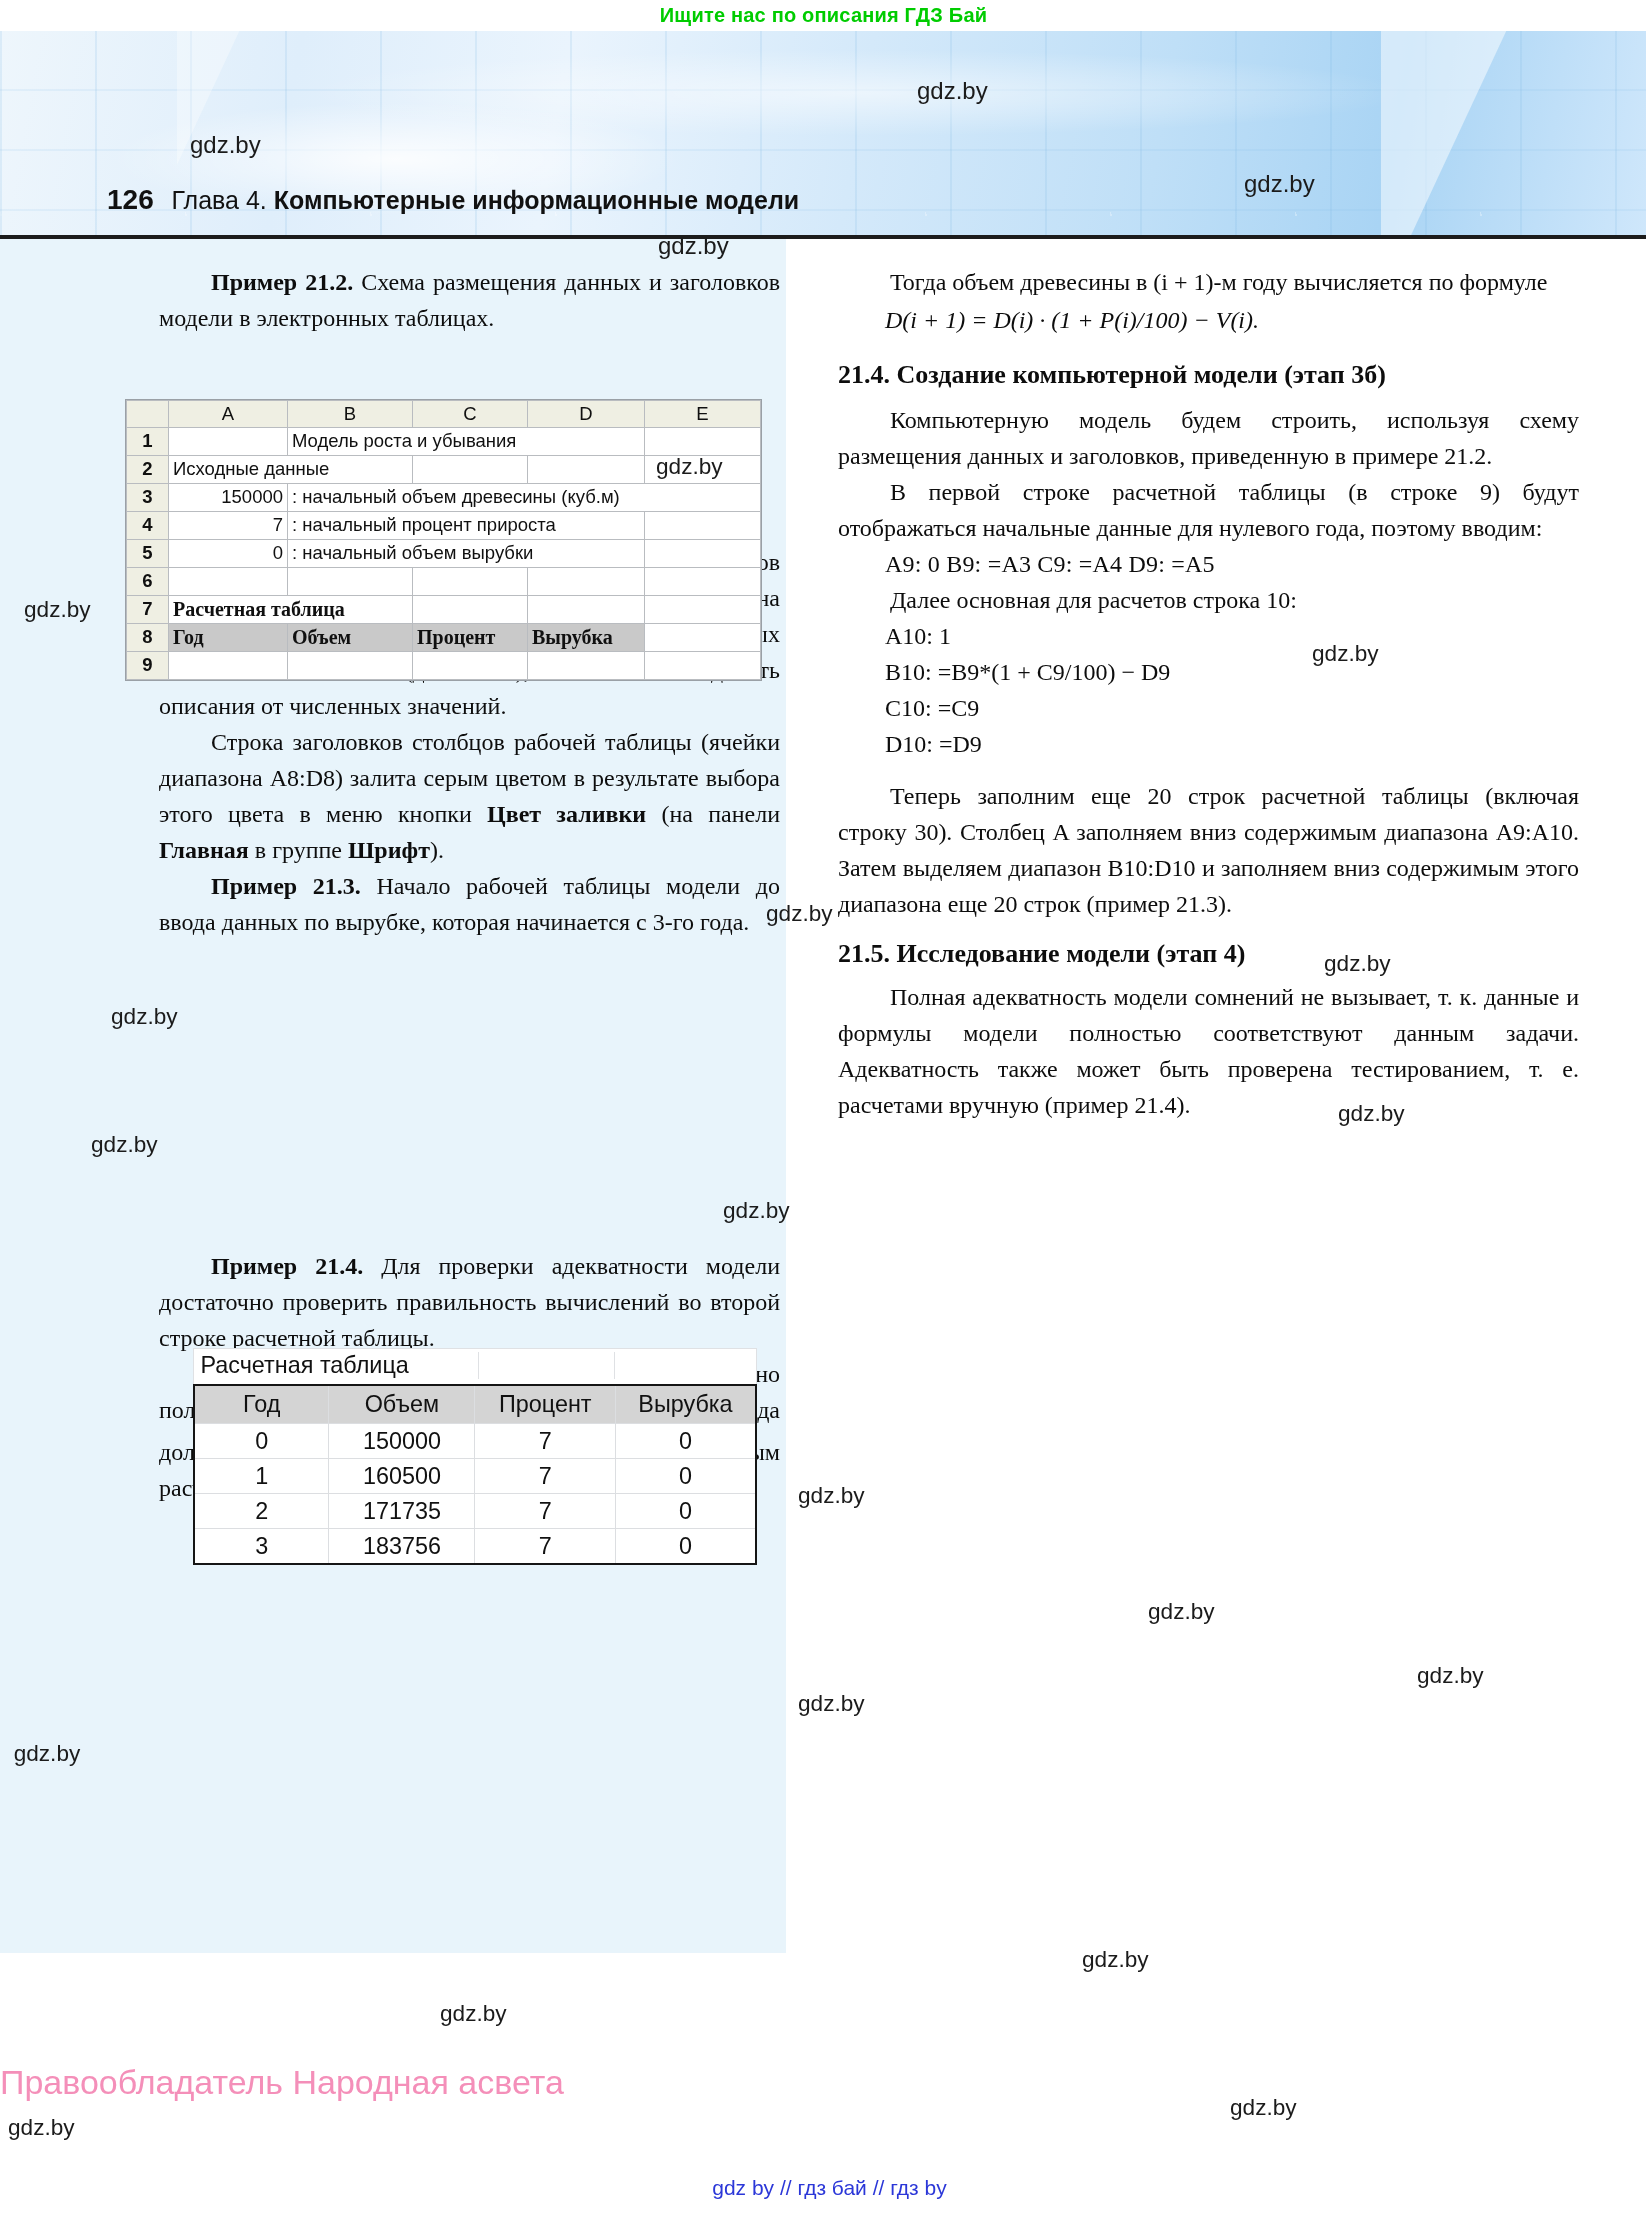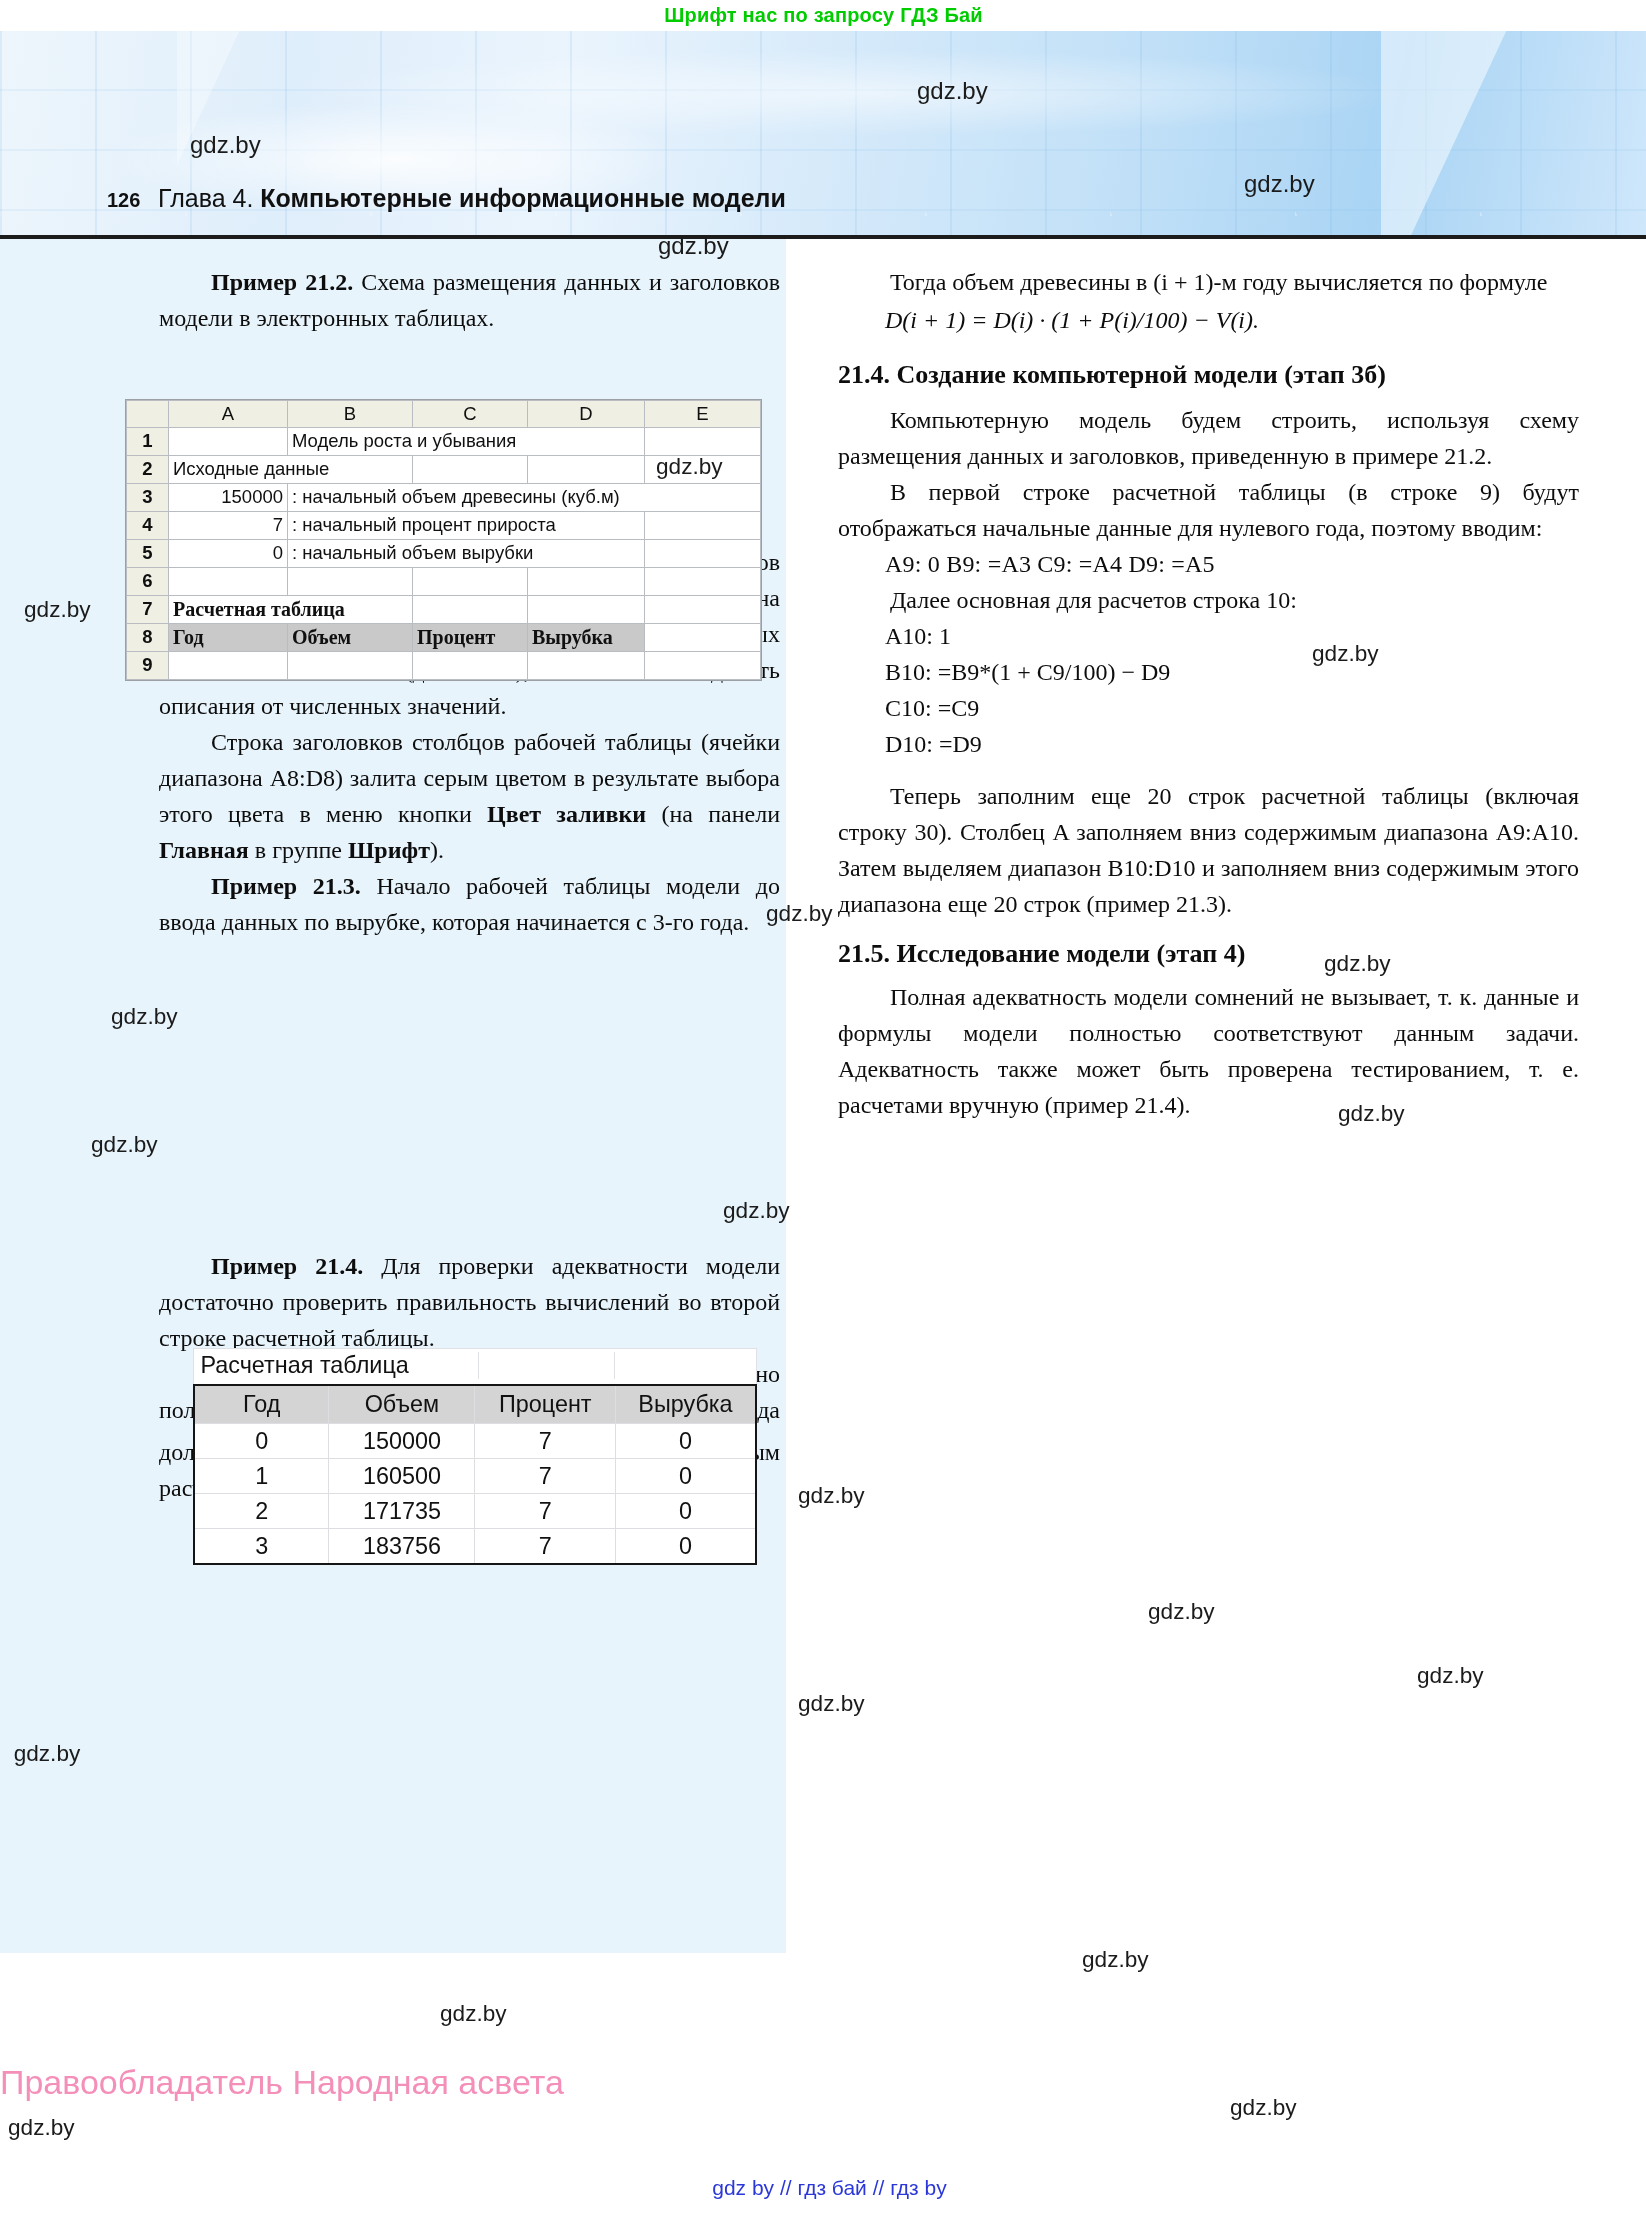--- a/index.html
+++ b/index.html
@@ -58,21 +58,21 @@
   }
   .header-rule{
     position:absolute; left:0; top:235px; width:1647px; height:4px; background:#1c1c1c;
   }
   .header-title{
     position:absolute; left:107px; top:184px;
     display:flex; align-items:baseline; gap:17.7px;
     font-family:"Liberation Sans","DejaVu Sans",sans-serif;
     z-index:3; white-space:nowrap;
   }
-  .header-title .pg{ font-size:20px; font-weight:700; color:#111; }
+  .header-title .pg{ font-size:28px; font-weight:700; color:#111; }
   .header-title .ch{ font-size:25px; font-weight:400; color:#111; }
   .header-title .ch b{ font-weight:700; }
 
   
   .left-col-bg{
     position:absolute; left:0; top:239px; width:786px; height:1714px;
     background:#e8f4fb;
   }
 
   
@@ -154,21 +154,21 @@
   .wm{
     position:absolute; z-index:7; pointer-events:none;
     font-family:"Liberation Sans","DejaVu Sans",sans-serif;
     color:#1b1b1b; white-space:nowrap;
   }
 </style>
 </head>
 <body>
 
 <div class="promo-bar">
-  <span class="promo-text">Шрифт нас по запросу ГДЗ Бай</span>
+  <span class="promo-text">Ищите нас по описания ГДЗ Бай</span>
 </div>
 
 <div class="header-band"></div>
 <div class="header-rule"></div>
 <div class="header-title">
   <span class="pg">126</span>
   <span class="ch">
     <span>Глава 4.</span>
     <b>Компьютерные информационные модели</b>
   </span>

